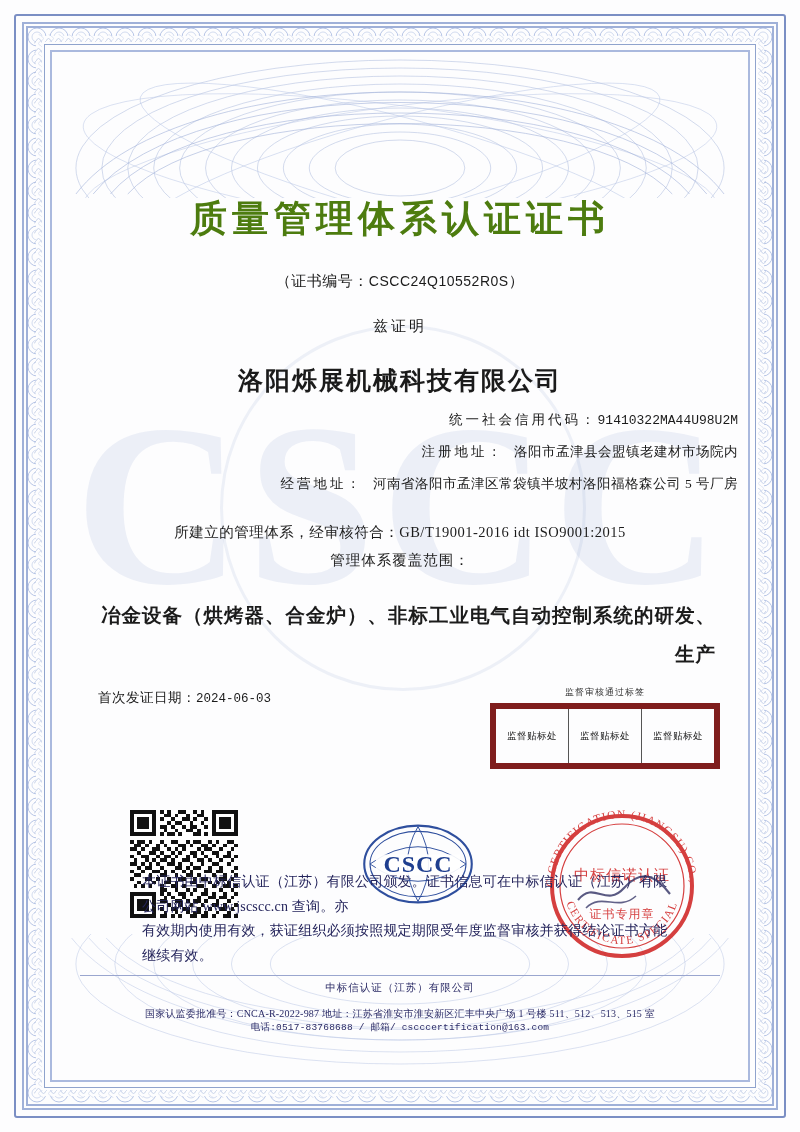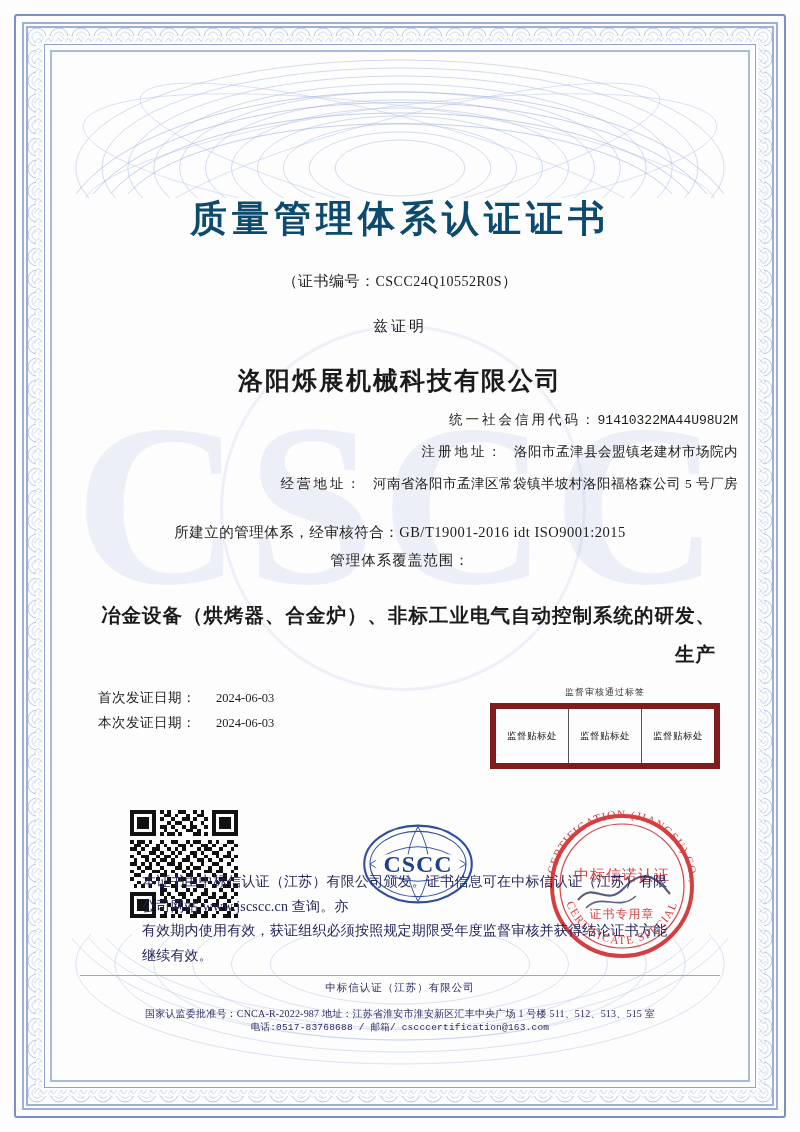--- a/index.html
+++ b/index.html
@@ -91,30 +91,30 @@
     bottom: 56px;
     color: #1b1b1b;
   }
   .title {
     text-align: center;
     margin-top: 138px;
     font-family: "DejaVu Serif", serif;
     font-size: 37px;
     font-weight: bold;
     letter-spacing: 5px;
-    color: #0c4a6e;
+    color: #4d7c0f;
   }
   .cert-no {
     text-align: center;
     margin-top: 28px;
     font-size: 15px;
     letter-spacing: 0.5px;
   }
   .cert-no .mono {
-    font-family: Liberation Serif, serif;
+    font-family: Liberation Sans, sans-serif;
     font-size: 14px;
   }
   .hereby {
     text-align: center;
     margin-top: 26px;
     font-size: 15px;
     letter-spacing: 3px;
   }
   .company {
     text-align: center;
@@ -172,23 +172,23 @@
     justify-content: space-between;
     align-items: flex-start;
   }
   .dates {
     padding-left: 36px;
     font-size: 13.5px;
     line-height: 1.85;
   }
   .dates .d-lbl { letter-spacing: 0.5px; }
   .dates .d-val {
-    font-family: Liberation Serif, serif;
+    font-family: Liberation Mono, monospace;
     font-size: 12.5px;
-    margin-left: 20px;
+    margin-left: 0;
   }
   .supervision {
     padding-right: 18px;
     text-align: center;
   }
   .sup-title {
     font-size: 9px;
     color: #333;
     margin-bottom: 4px;
     letter-spacing: 1px;
@@ -380,23 +380,20 @@
     </div>
 
     <div class="standard">所建立的管理体系，经审核符合：GB/T19001-2016 idt ISO9001:2015</div>
     <div class="scope-label">管理体系覆盖范围：</div>
     <div class="scope">冶金设备（烘烤器、合金炉）、非标工业电气自动控制系统的研发、生产</div>
 
     <div class="mid-row">
       <div class="dates">
         <div>
           <span class="d-lbl">首次发证日期：</span><span class="d-val">2024-06-03</span>
-        </div>
-        <div>
-          <span class="d-lbl">本次发证日期：</span><span class="d-val">2024-06-03</span>
         </div>
       </div>
 
       <div class="supervision">
         <div class="sup-title">监督审核通过标签</div>
         <div class="sup-boxes">
           <div class="sup-box">监督贴标处</div>
           <div class="sup-box">监督贴标处</div>
           <div class="sup-box">监督贴标处</div>
         </div>

